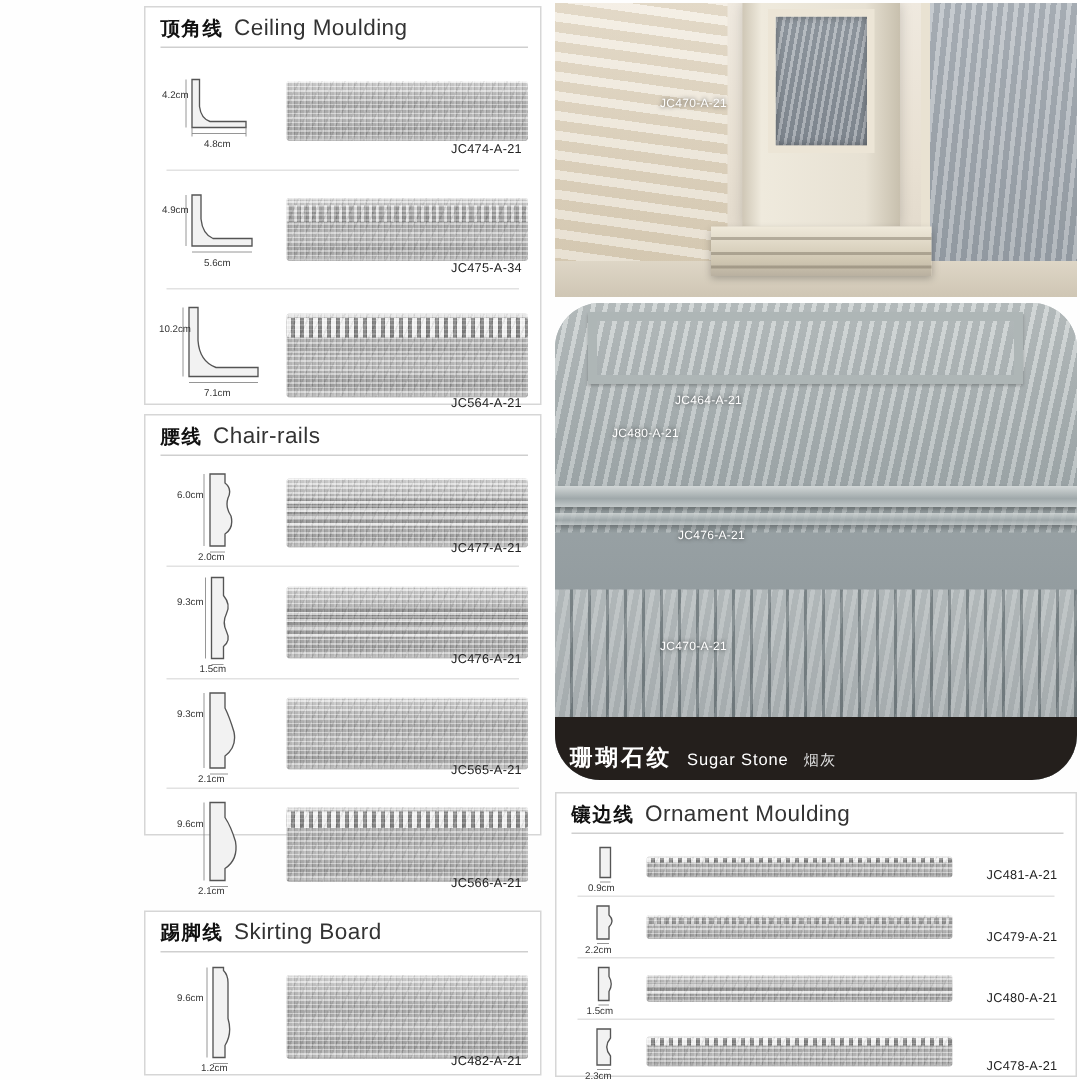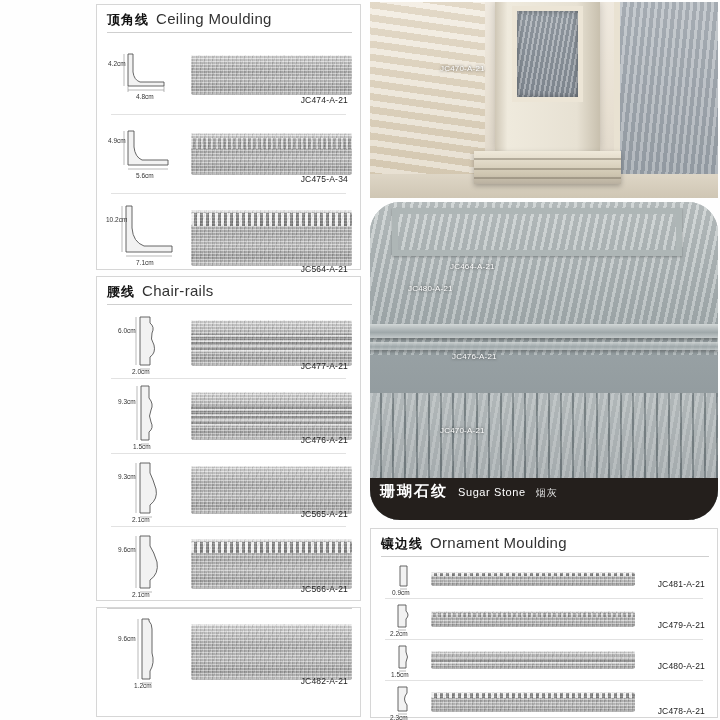--- a/index.html
+++ b/index.html
@@ -238,21 +238,21 @@
       linear-gradient(180deg,#9aa3a5,#7e878a);
   }
   .brandbar {
     position: absolute;
     left: 0; right: 0; bottom: 0;
     background: #241f1c;
     color: #fff;
     display: flex;
     align-items: baseline;
     gap: 10px;
-    padding: 4px 10px;
+    padding: 18px 10px;
     box-sizing: border-box;
   }
   .brandbar .cn { font-size: 15px; font-weight: bold; letter-spacing: 2px; }
   .brandbar .en { font-size: 11px; letter-spacing: .6px; }
   .brandbar .sub { font-size: 10px; color: #ddd; letter-spacing: 1px; }
 </style>
 </head>
 <body>
 
 <div class="page">
@@ -314,21 +314,21 @@
         </div>
         <div class="sample" style="height:74px;">
           <div class="bar beaded" style="height:56px;"></div>
           <span class="code">JC564-A-21</span>
         </div>
       </div>
 
     </div>
   </div>
 
-  <div class="panel" id="panel-chair" style="left:96px; top:276px; width:265px; height:325px;">
+  <div class="panel" id="panel-chair" style="left:96px; top:276px; width:265px; height:281px;">
     <div class="panel-head">
       <span class="cn">腰线</span>
       <span class="en">Chair-rails</span>
     </div>
     <div class="rule"></div>
 
     <div class="rows">
 
       <div class="row" style="height:68px;">
         <div class="profile">
@@ -394,20 +394,24 @@
         <div class="sample" style="height:62px;">
           <div class="bar beaded" style="height:50px;"></div>
           <span class="code">JC566-A-21</span>
         </div>
       </div>
 
     </div>
   </div>
 
   <div class="panel" id="panel-skirting" style="left:96px; top:607px; width:265px; height:110px;">
+    <div class="panel-head">
+      <span class="cn">踢脚线</span>
+      <span class="en">Skirting Board</span>
+    </div>
     <div class="rule"></div>
     <div class="rows">
       <div class="row" style="height:78px;">
         <div class="profile">
           <svg width="84" height="74" viewBox="0 0 84 74">
             <path class="outline" d="M36 4 L36 64 L44 64 L44 56 Q49 48 46 38 L46 14 Q46 9 43 6 L43 4 Z"></path>
             <line class="dimline" x1="36" y1="68" x2="46" y2="68"></line>
             <text class="dim" x="28" y="73">1.2cm</text>
             <line class="dimline" x1="32" y1="4" x2="32" y2="64"></line>
             <text class="dim" x="12" y="26">9.6cm</text>

